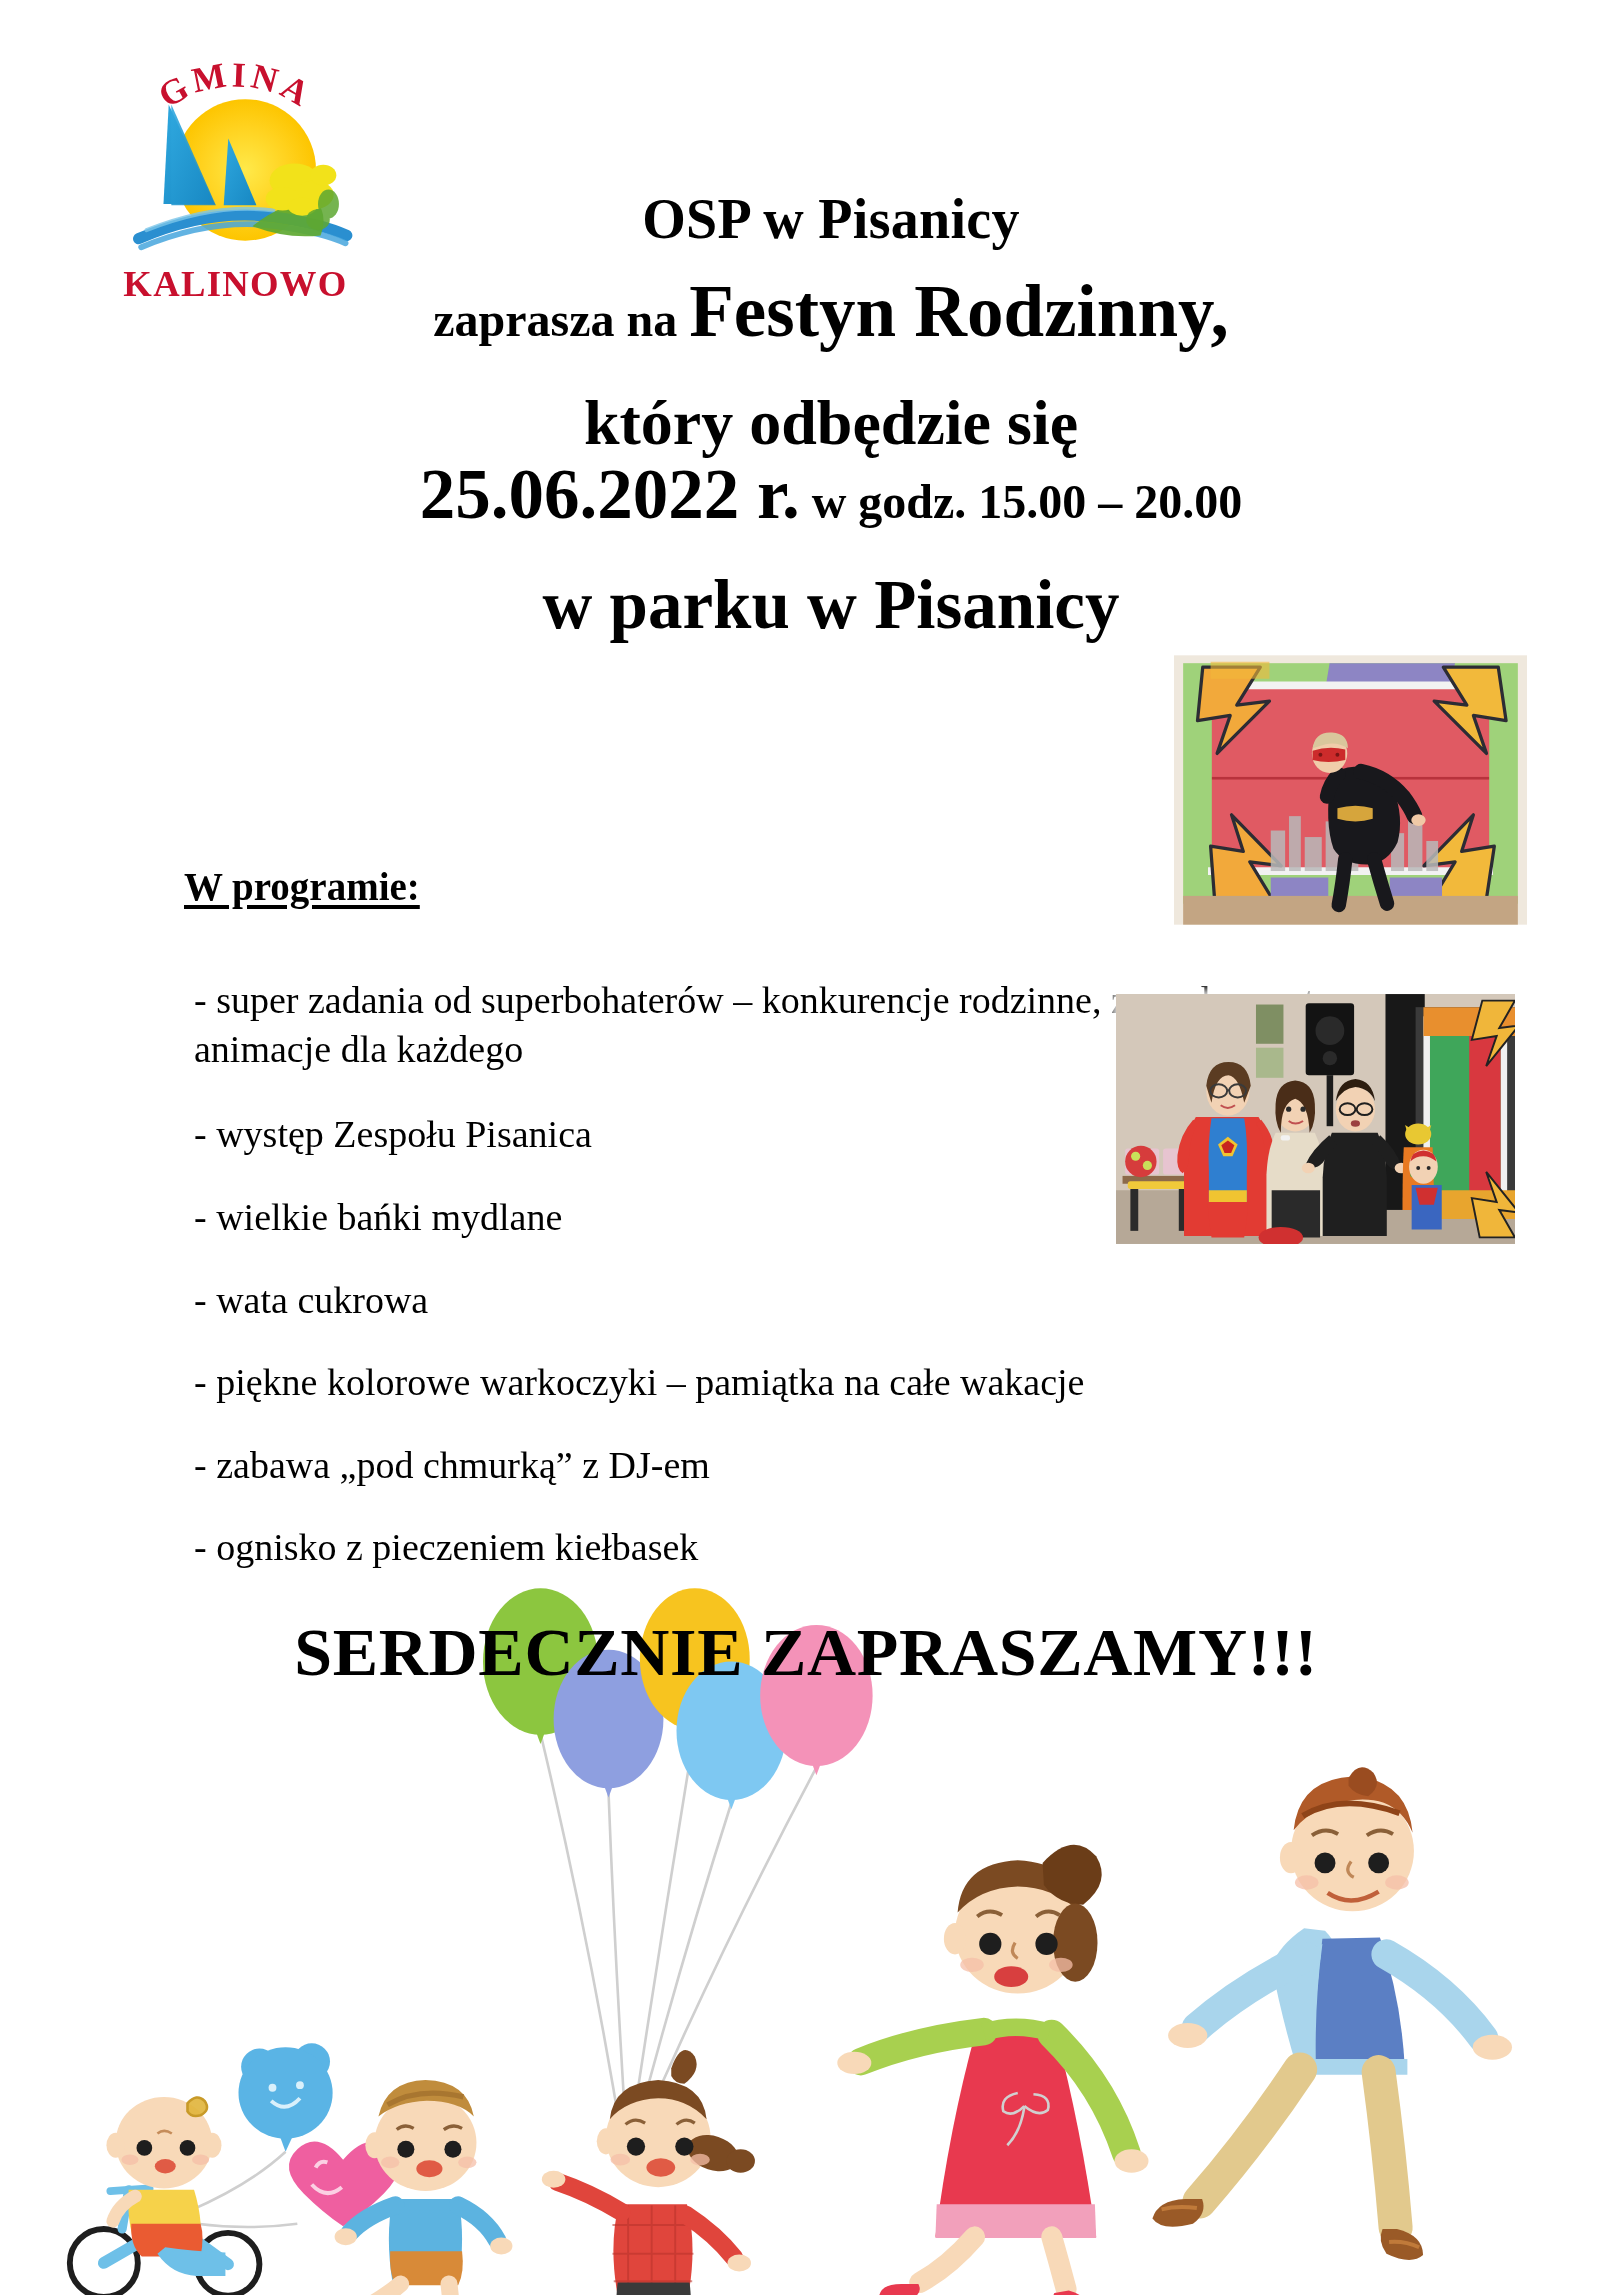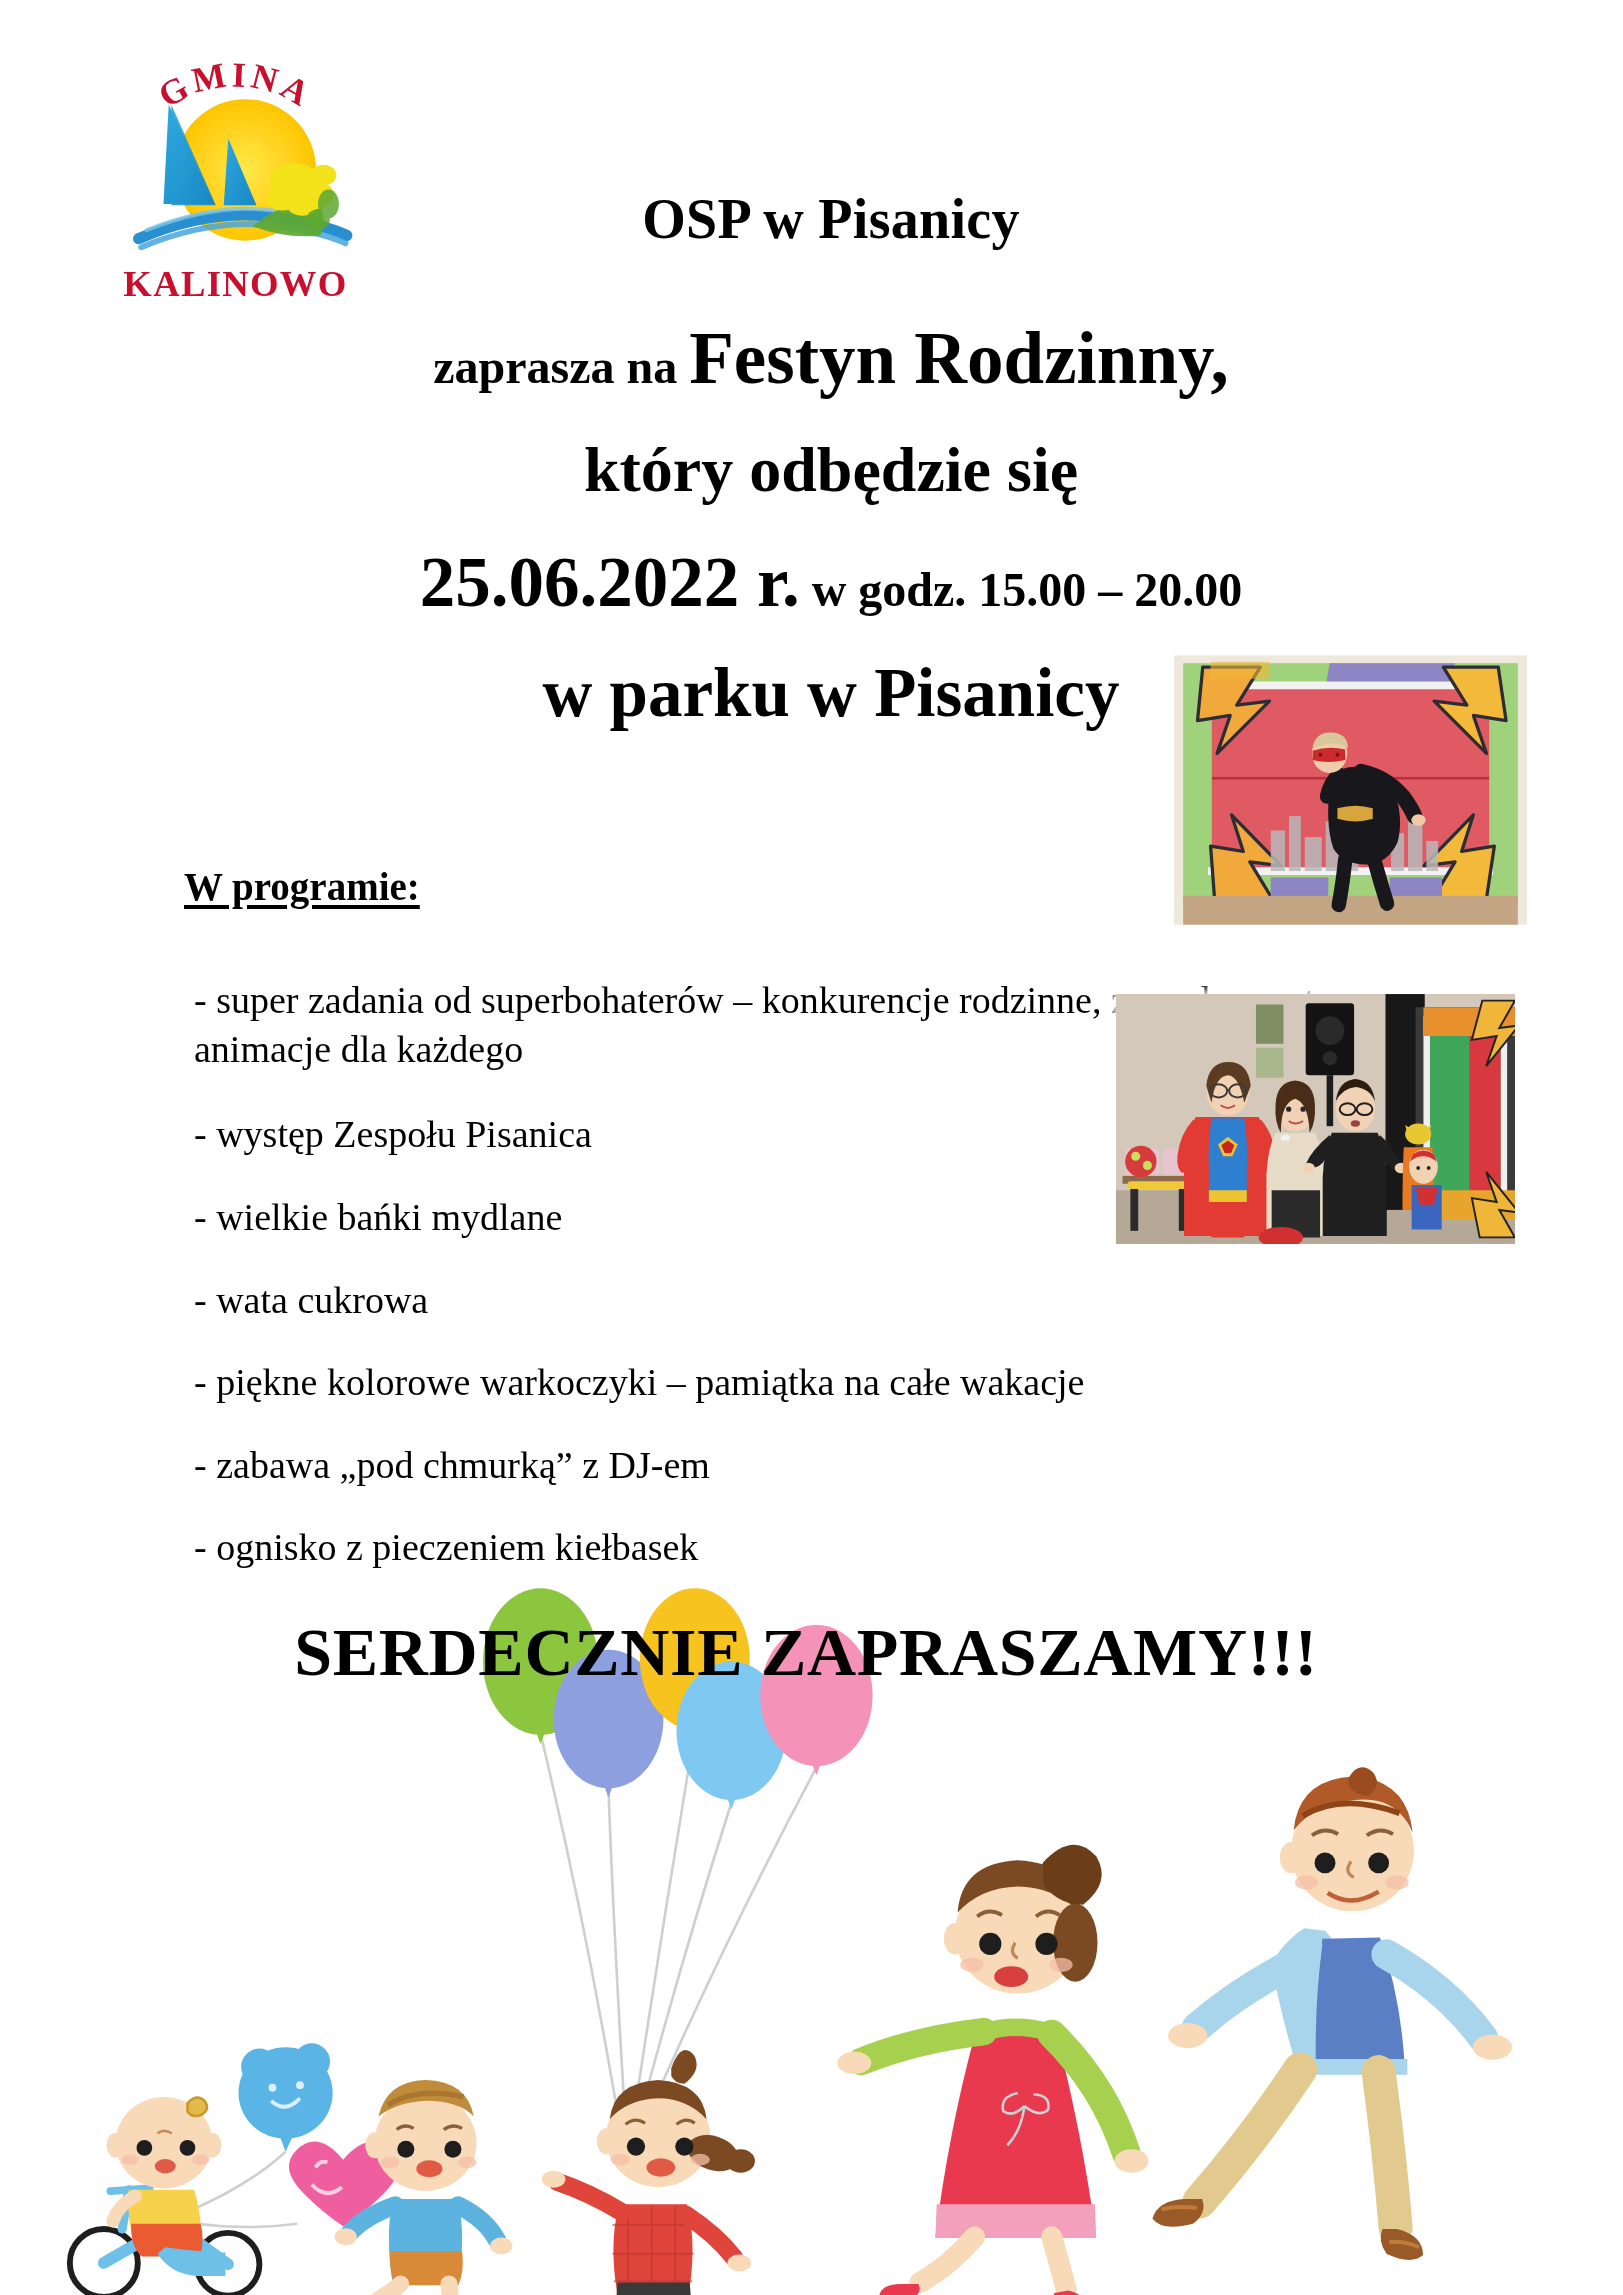--- a/index.html
+++ b/index.html
@@ -12,24 +12,24 @@
   .poster{position:relative;width:1623px;height:2295px;background:#fff;overflow:hidden;}
 
   
   .logo{position:absolute;left:98px;top:39px;width:275px;height:275px;}
   .logo svg{width:100%;height:100%;display:block;}
 
   
   .headline{position:absolute;left:216px;top:190px;width:1230px;text-align:center;}
   .line{line-height:1.06;white-space:nowrap;}
   .l-osp{font-size:56px;font-weight:bold;letter-spacing:0.3px;}
-  .l-zaprasza{margin-top:71px;font-size:48px;font-weight:bold;}
+  .l-zaprasza{margin-top:24px;font-size:48px;font-weight:bold;}
   .l-zaprasza .big{font-size:73px;font-weight:bold;letter-spacing:0px;}
   .l-ktory{margin-top:38px;font-size:64px;font-weight:bold;}
-  .l-date{margin-top:41px;font-size:48px;font-weight:bold;}
+  .l-date{font-size:48px;font-weight:bold;}
   .l-date .huge{font-size:71px;font-weight:bold;}
   .l-park{margin-top:37px;font-size:69px;font-weight:bold;}
 
   
   .prog-head{position:absolute;left:184px;top:864px;font-size:39px;font-weight:bold;
              text-decoration:underline;text-underline-offset:5.2px;text-decoration-thickness:3.9px;}
   .prog-list{position:absolute;left:194px;top:976px;width:1243px;}
   .prog-item{font-size:38px;line-height:1.28;margin-bottom:34px;}
   .prog-item.two-line{margin-bottom:37px;}
 

